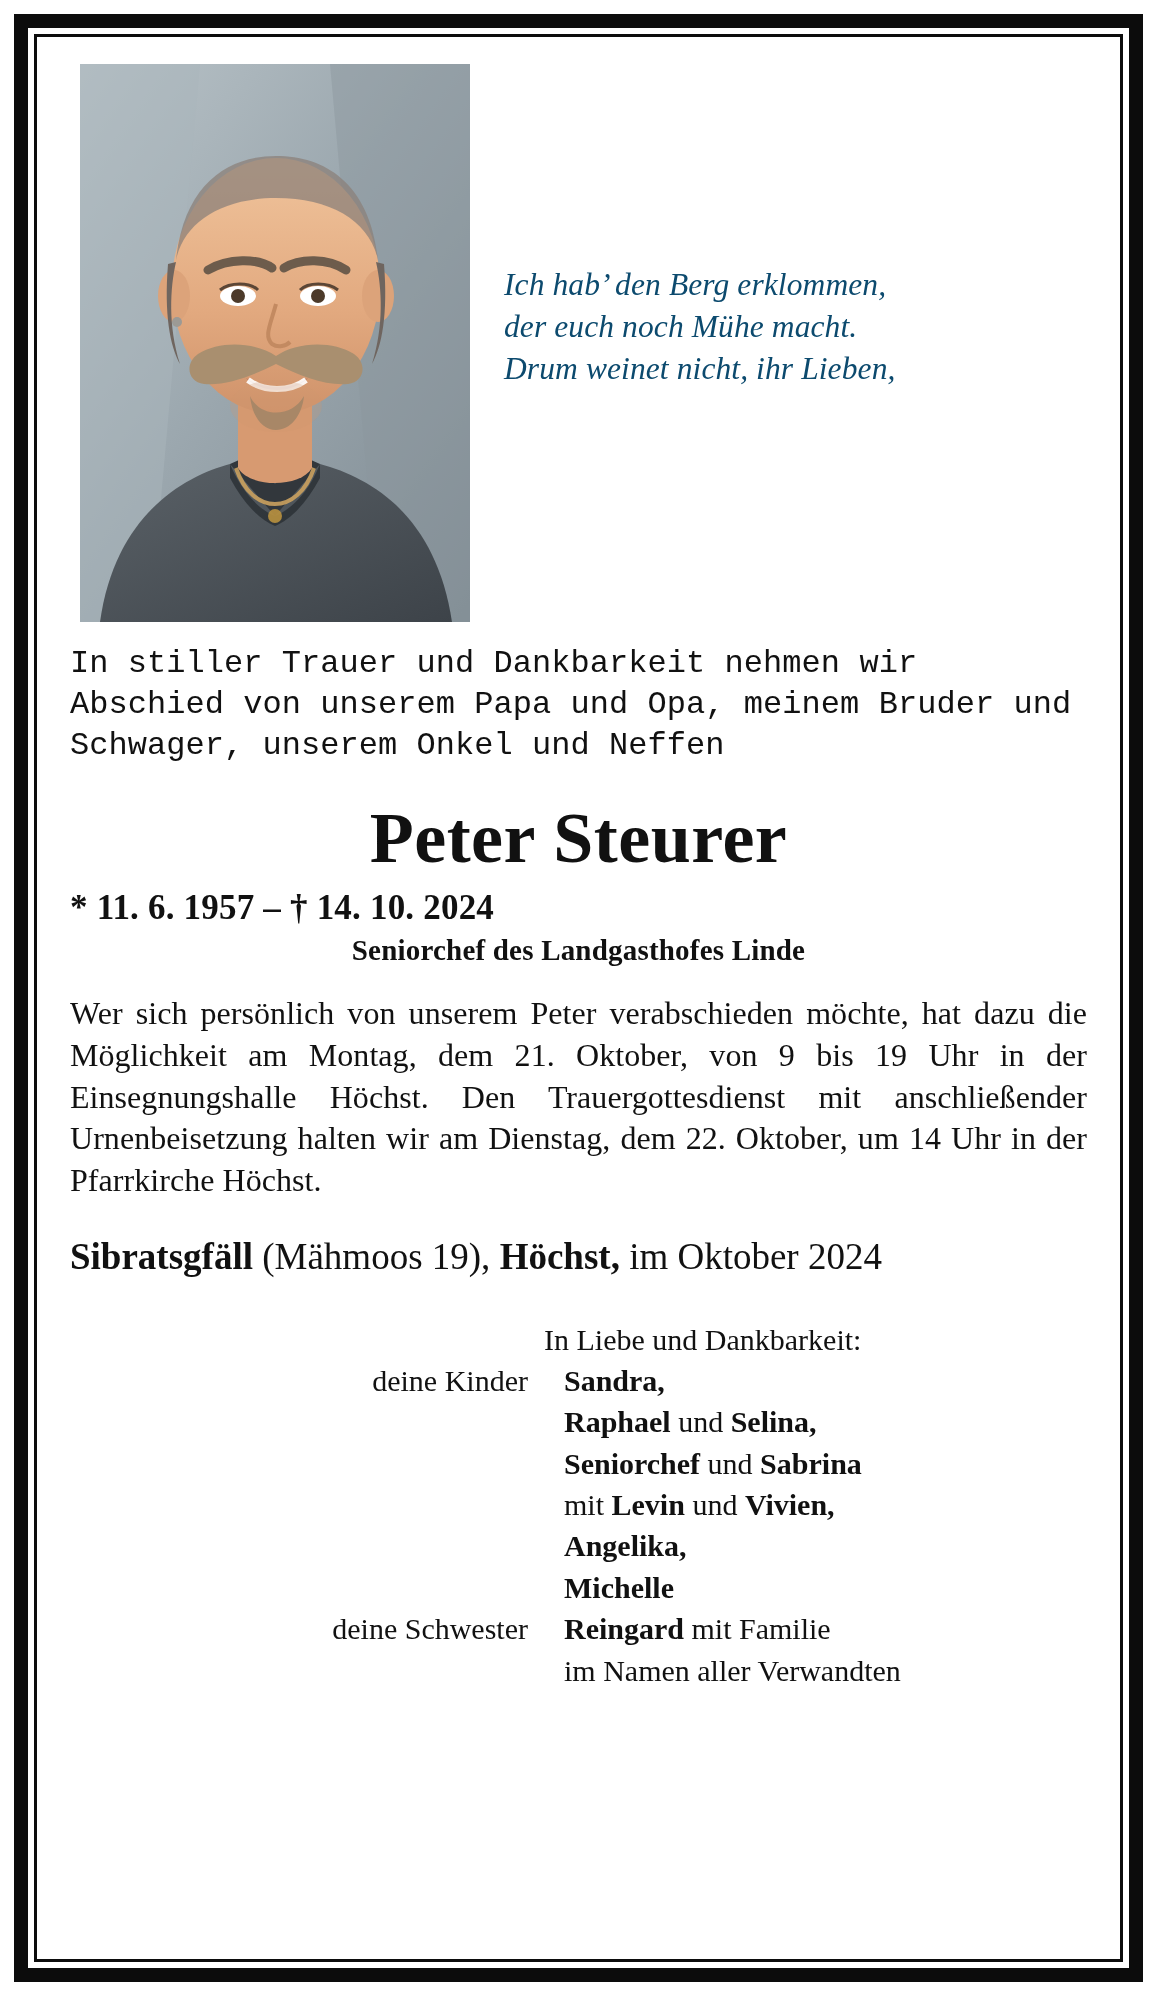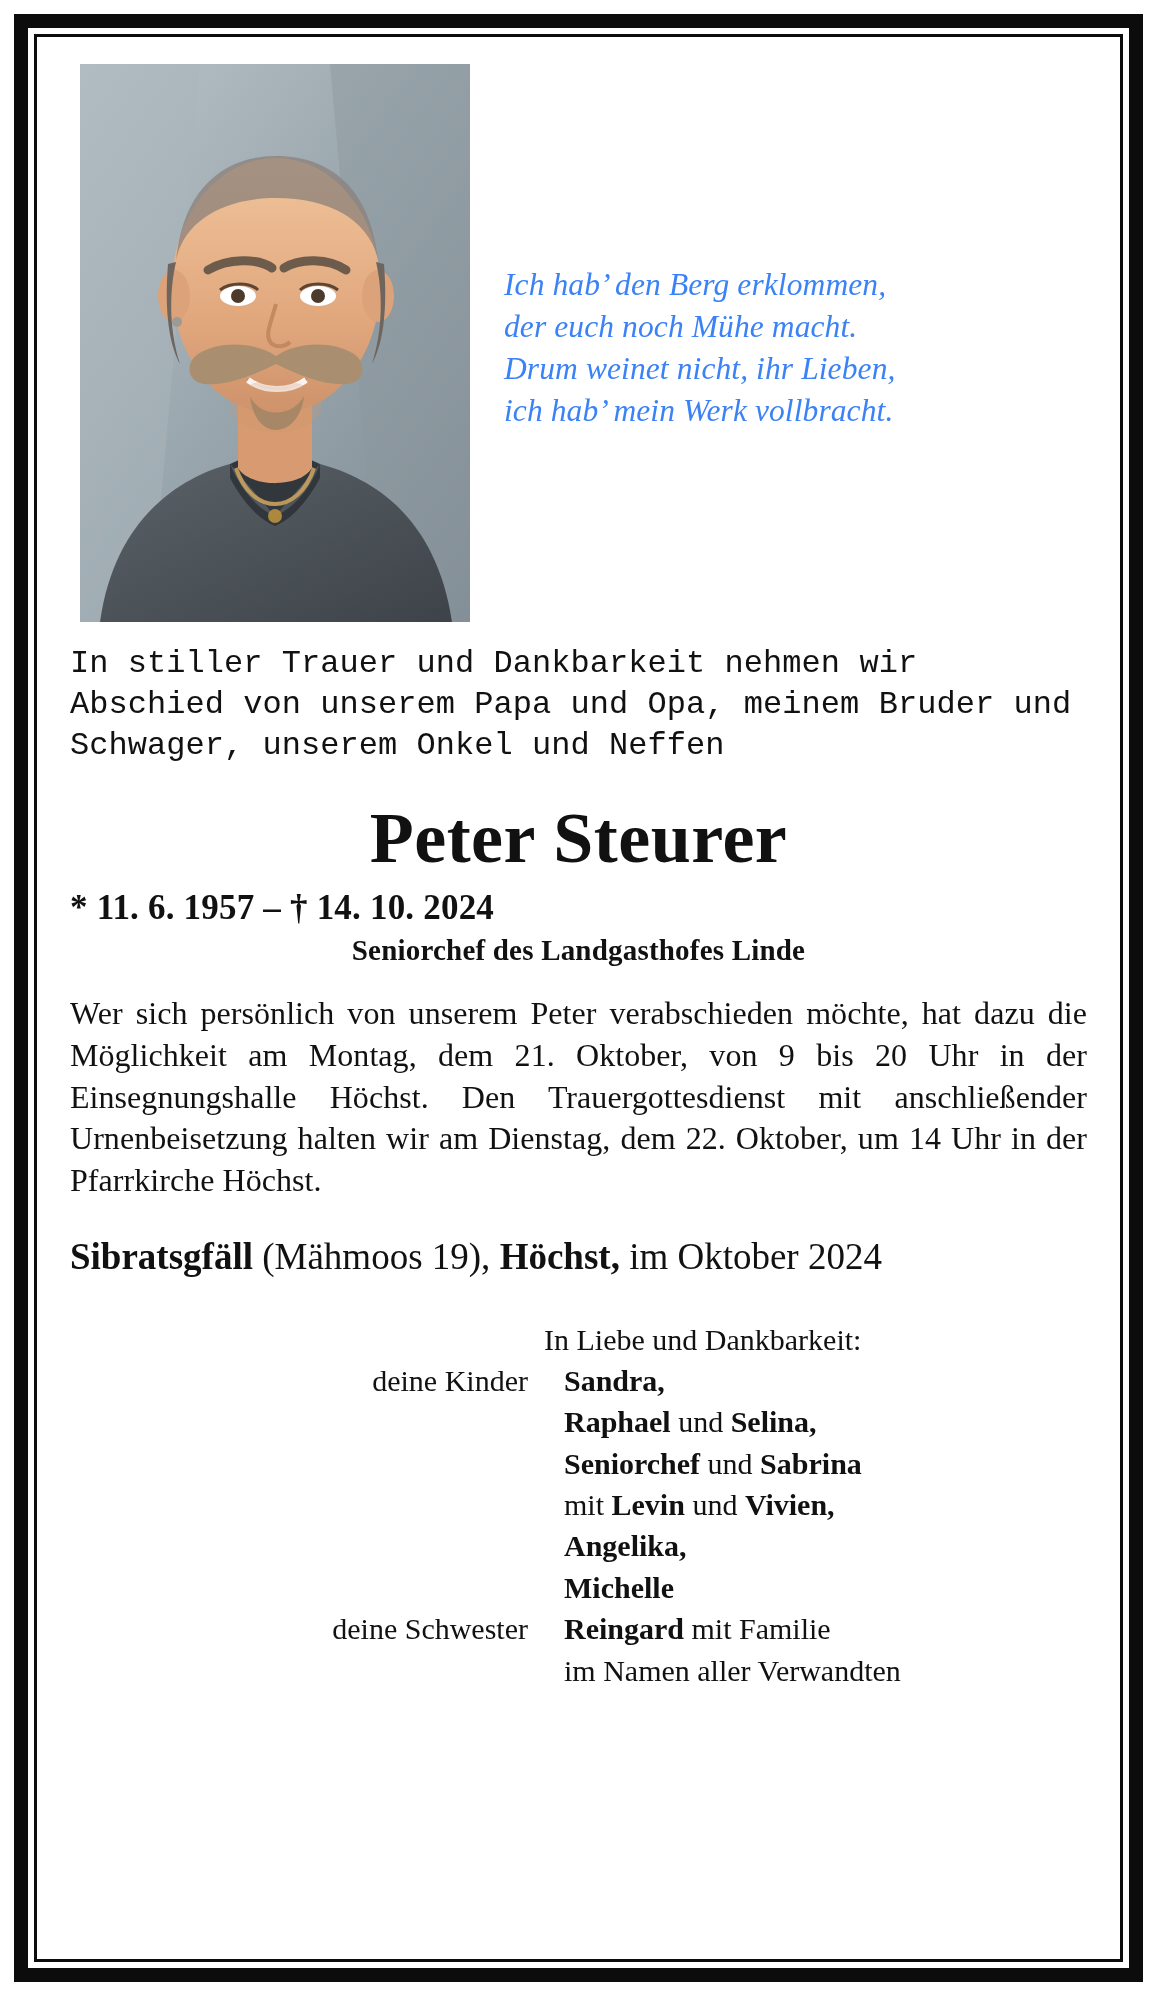--- a/index.html
+++ b/index.html
@@ -71,21 +71,21 @@
   }
   .photo svg { display: block; }
 
   .verse {
     flex: 1 1 auto;
     padding-left: 34px;
     padding-top: 200px;
     font-style: italic;
     font-size: 31.5px;
     line-height: 1.33;
-    color: #3b82f6;
+    color: #0c4a6e;
     letter-spacing: 0.1px;
   }
   .verse div { white-space: nowrap; }
 
   
   .intro {
     margin-top: 22px;
     font-size: 32px;
     line-height: 1.28;
     text-align: left;
@@ -237,32 +237,31 @@
 
             <ellipse cx="196" cy="342" rx="46" ry="26" fill="#cf9670" opacity="0.25"></ellipse>
           </svg>
         </div>
       </div>
 
       <div class="verse">
         <div>Ich hab’ den Berg erklommen,</div>
         <div>der euch noch Mühe macht.</div>
         <div>Drum weinet nicht, ihr Lieben,</div>
-        <div>ich hab’ mein Werk vollbracht.</div>
       </div>
     </div>
 
     <p class="intro">In stiller Trauer und Dankbarkeit nehmen wir Abschied von unserem Papa und Opa, meinem Bruder und Schwager, unserem Onkel und Neffen</p>
 
     <div class="name">Peter Steurer</div>
     <div class="dates">* 11. 6. 1957 – † 14. 10. 2024</div>
     <div class="role">Seniorchef des Landgasthofes Linde</div>
 
 
-    <p class="para justify">Wer sich persönlich von unserem Peter verabschieden möchte, hat dazu die Möglichkeit am Montag, dem 21. Oktober, von 9 bis 20 Uhr in der Einsegnungshalle Höchst. Den Trauergottesdienst mit anschließender Urnenbeisetzung halten wir am Dienstag, dem 22. Oktober, um 14 Uhr in der Pfarrkirche Höchst.</p>
+    <p class="para justify">Wer sich persönlich von unserem Peter verabschieden möchte, hat dazu die Möglichkeit am Montag, dem 21. Oktober, von 9 bis 19 Uhr in der Einsegnungshalle Höchst. Den Trauergottesdienst mit anschließender Urnenbeisetzung halten wir am Dienstag, dem 22. Oktober, um 14 Uhr in der Pfarrkirche Höchst.</p>
 
     <p class="place-line"><b>Sibratsgfäll</b><span> (Mähmoos 19), </span><b>Höchst,</b><span> im Oktober 2024</span></p>
 
     <div class="signature">
       <div class="sig-head">In Liebe und Dankbarkeit:</div>
 
       <div class="sig-row">
         <div class="sig-label">deine Kinder</div>
         <div class="sig-value"><b>Sandra,</b></div>
       </div>

